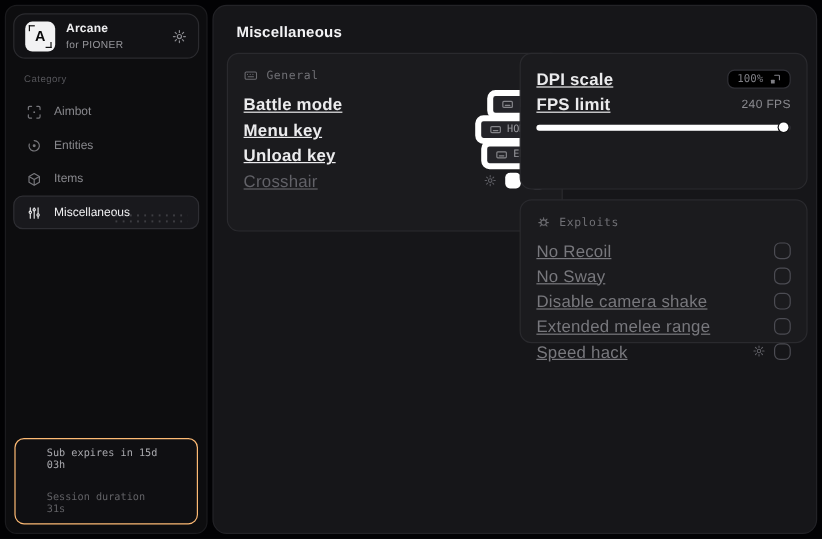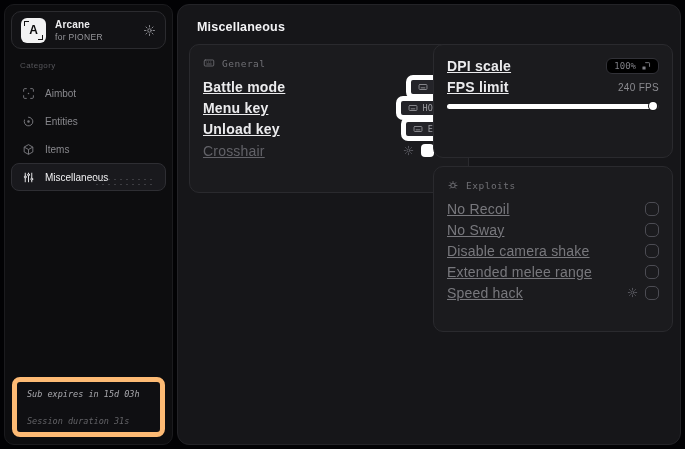--- a/index.html
+++ b/index.html
@@ -47,41 +47,40 @@
   .nav-item .nav-icon { display:flex; color:#77777c; }
   .nav-item.selected { background:#19191d; border-color:#2e2e33; color:#f1f1f3; }
   .nav-item.selected .nav-icon { color:#e8e8ea; }
   .nav-item.selected::after {
     content:""; position:absolute; right:9px; bottom:4px; width:62px; height:9px;
     background-image:radial-gradient(circle, #3d3d42 0.8px, transparent 0.95px);
     background-size:6px 5px;
   }
   .sidebar-footer {
     position:absolute; left:7px; right:7px; bottom:7px;
-    background:#0f0f12; border:5px solid #fdba74; border-radius:8px;
-    padding:7px 10px 6px;
-    font-style:italic;
+    background:#0f0f12; border:1px solid #fdba74; border-radius:8px;
+    padding:7px 26px 6px;
   }
   .footer-line1 { font-family:"DejaVu Sans Mono",monospace; font-size:8.5px; color:#a9a9ae; }
   .footer-line2 { font-family:"DejaVu Sans Mono",monospace; font-size:8.5px; color:#626266; margin-top:17px; }
 
   
   #main {
     position:absolute; left:177px; top:4px; width:504px; height:441px;
     background:#161619; border:1px solid #232327; border-radius:12px;
   }
   .main-title { position:absolute; left:19px; top:15px; font-size:12.5px; font-weight:700; color:#f3f3f5; letter-spacing:.2px; }
 
   .panel {
     position:absolute; background:#1b1b1e; border:1px solid #2a2a2e; border-radius:10px;
     padding:10px 13px;
   }
   #panel-general  { left:11px;  top:39px;  width:280px; height:149px; }
   #panel-display  { left:255px; top:39px;  width:240px; height:114px; }
-  #panel-exploits { left:255px; top:161px; width:240px; height:166px; }
+  #panel-exploits { left:255px; top:161px; width:240px; height:120px; }
 
   .panel-header {
     display:flex; align-items:center; gap:7px; height:16px; margin-bottom:5px;
     color:#70707б;
     color:#707075; font-family:"DejaVu Sans Mono",monospace; font-size:9.5px; letter-spacing:.5px;
   }
   .panel-header .ph-icon { display:flex; color:#6b6b70; }
 
   .row { display:flex; align-items:center; justify-content:space-between; height:21.4px; }
   #panel-exploits .row { height:21px; }

